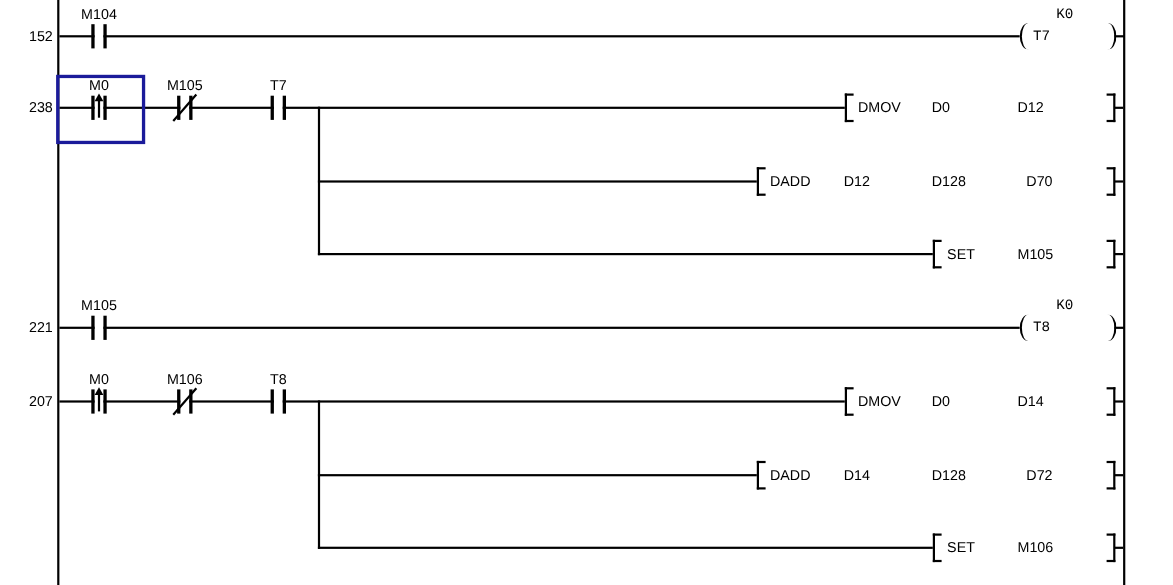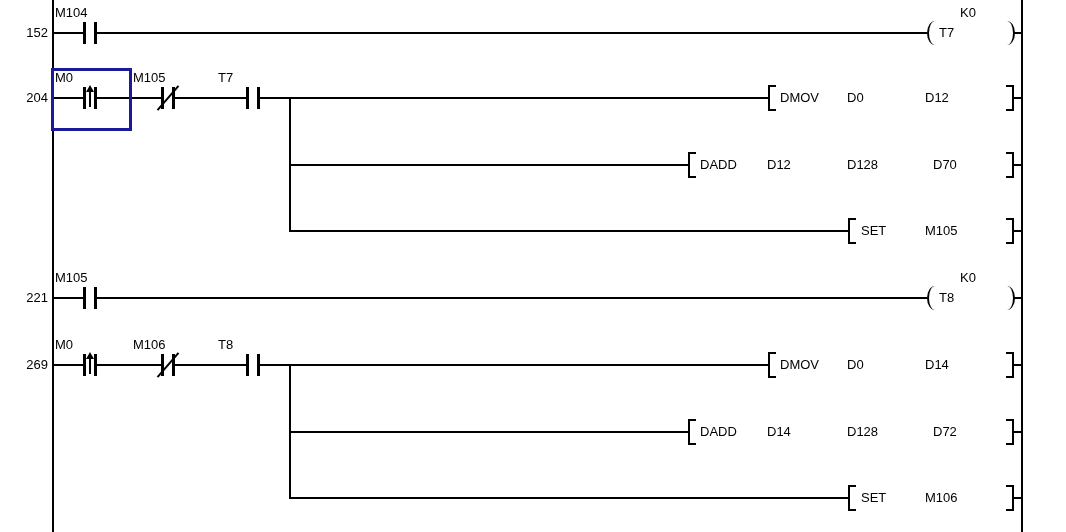--- a/index.html
+++ b/index.html
@@ -3,27 +3,27 @@
 <meta charset="utf-8">
 <style>
   html,body{margin:0;padding:0;background:#fff;}
   .ladder{position:relative;width:1066px;height:532px;background:#fff;overflow:hidden;
           font-family:"Liberation Sans",sans-serif;font-size:13px;color:#000;}
   .rail{position:absolute;width:2px;top:0;height:532px;background:#000;}
   .wire{position:absolute;height:2px;background:#000;}
   .vwire{position:absolute;width:2px;background:#000;}
   .num{position:absolute;left:14px;width:34px;height:16px;line-height:16px;text-align:right;}
   .cgroup{position:absolute;width:70px;height:38px;}
-  .clabel{position:absolute;left:0;top:0;width:70px;height:14px;line-height:14px;text-align:left;}
+  .clabel{position:absolute;left:0;top:0;width:70px;height:14px;line-height:14px;text-align:center;}
   .bar{position:absolute;width:3px;height:22px;top:16px;background:#000;}
   .slash{position:absolute;left:19px;top:26px;width:32px;height:2px;background:#000;transform:rotate(-49deg);}
   .ashaft{position:absolute;left:34px;top:18px;width:2px;height:18px;background:#000;}
   .ahead{position:absolute;left:31px;top:14px;width:0;height:0;
          border-left:4px solid transparent;border-right:4px solid transparent;border-bottom:7px solid #000;}
-  .coil{position:absolute;width:95px;height:40px;}
+  .coil{position:absolute;width:95px;height:40px;font-family:Liberation Mono, monospace;}
   .kval{position:absolute;left:13px;top:0;width:56px;height:14px;line-height:14px;text-align:center;}
   .lparen{position:absolute;left:0;top:15px;width:8px;height:24px;border-left:2px solid #000;
           border-top-left-radius:8px 12px;border-bottom-left-radius:8px 12px;}
   .rparen{position:absolute;left:78px;top:15px;width:8px;height:24px;border-right:2px solid #000;
           border-top-right-radius:8px 12px;border-bottom-right-radius:8px 12px;}
   .coillbl{position:absolute;left:12px;top:19px;height:16px;line-height:16px;white-space:nowrap;}
   .coilstub{position:absolute;left:86px;top:26px;width:9px;height:2px;background:#000;}
   .ins{position:absolute;height:26px;}
   .lbracket{position:absolute;left:0;top:0;width:8px;height:26px;box-sizing:border-box;
             border:2px solid #000;border-right:none;}
@@ -53,21 +53,21 @@
   </div>
 
   <div class="coil" style="left:927px;top:6px">
     <div class="kval">K0</div>
     <div class="lparen"></div>
     <div class="coillbl">T7</div>
     <div class="rparen"></div>
     <div class="coilstub"></div>
   </div>
 
-  <div class="num" style="top:90px">204</div>
+  <div class="num" style="top:90px">238</div>
   <div class="wire" style="left:54px;top:97px;width:32px"></div>
   <div class="wire" style="left:94px;top:97px;width:70px"></div>
   <div class="wire" style="left:172px;top:97px;width:77px"></div>
   <div class="wire" style="left:257px;top:97px;width:511px"></div>
   <div class="vwire" style="left:289px;top:97px;height:135px"></div>
 
   <div class="selbox"></div>
 
   <div class="cgroup" style="left:55px;top:71px">
     <div class="clabel">M0</div>
@@ -128,21 +128,21 @@
   </div>
 
   <div class="coil" style="left:927px;top:271px">
     <div class="kval">K0</div>
     <div class="lparen"></div>
     <div class="coillbl">T8</div>
     <div class="rparen"></div>
     <div class="coilstub"></div>
   </div>
 
-  <div class="num" style="top:357px">269</div>
+  <div class="num" style="top:357px">207</div>
   <div class="wire" style="left:54px;top:364px;width:32px"></div>
   <div class="wire" style="left:94px;top:364px;width:70px"></div>
   <div class="wire" style="left:172px;top:364px;width:77px"></div>
   <div class="wire" style="left:257px;top:364px;width:511px"></div>
   <div class="vwire" style="left:289px;top:364px;height:135px"></div>
 
   <div class="cgroup" style="left:55px;top:338px">
     <div class="clabel">M0</div>
     <div class="bar" style="left:28px"></div>
     <div class="bar" style="left:39px"></div>

